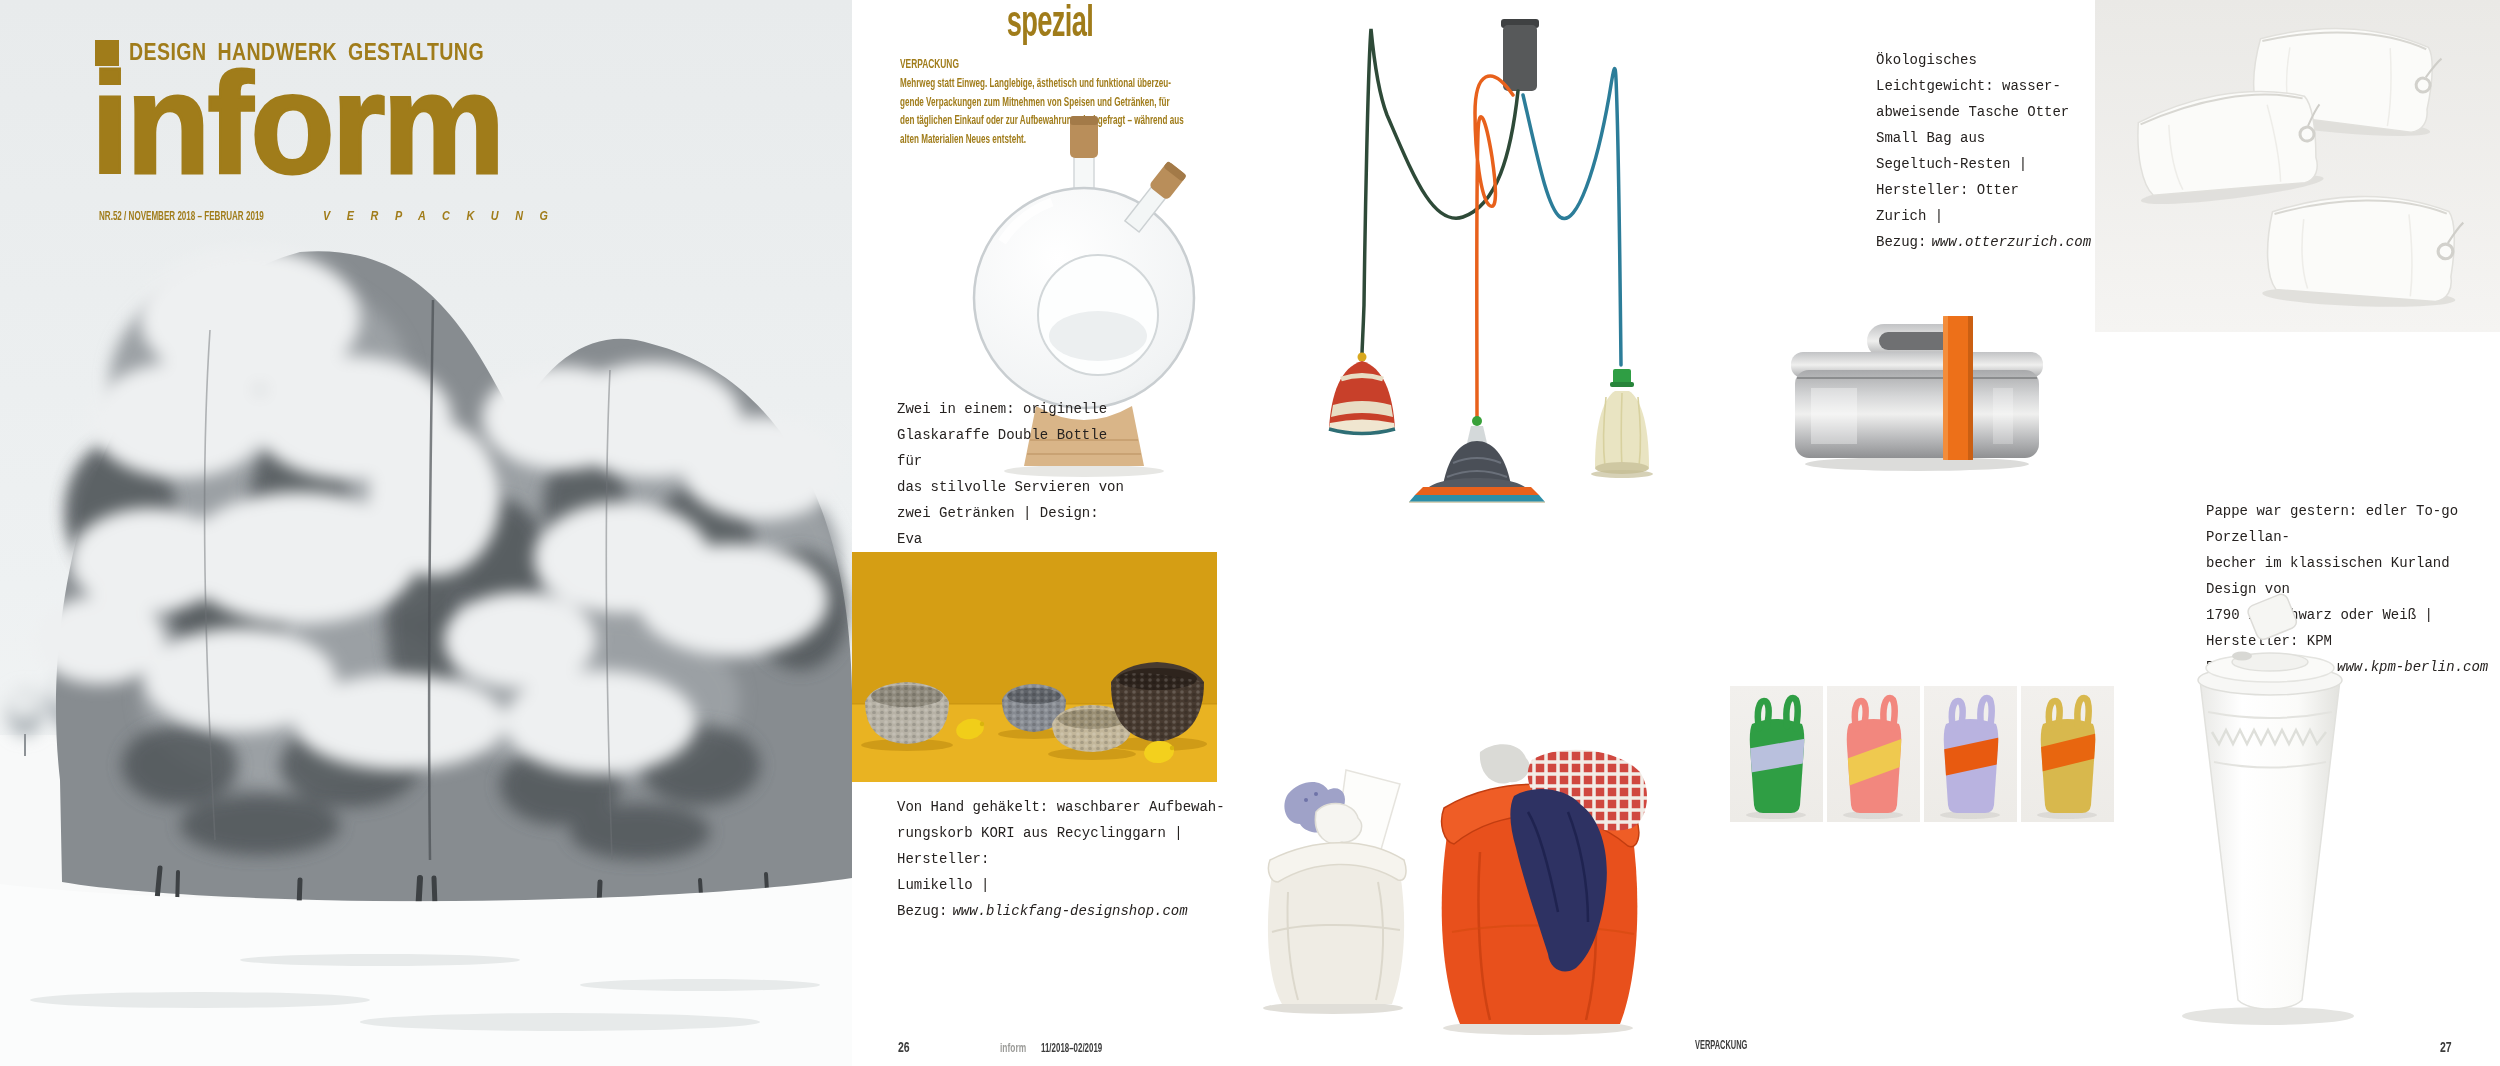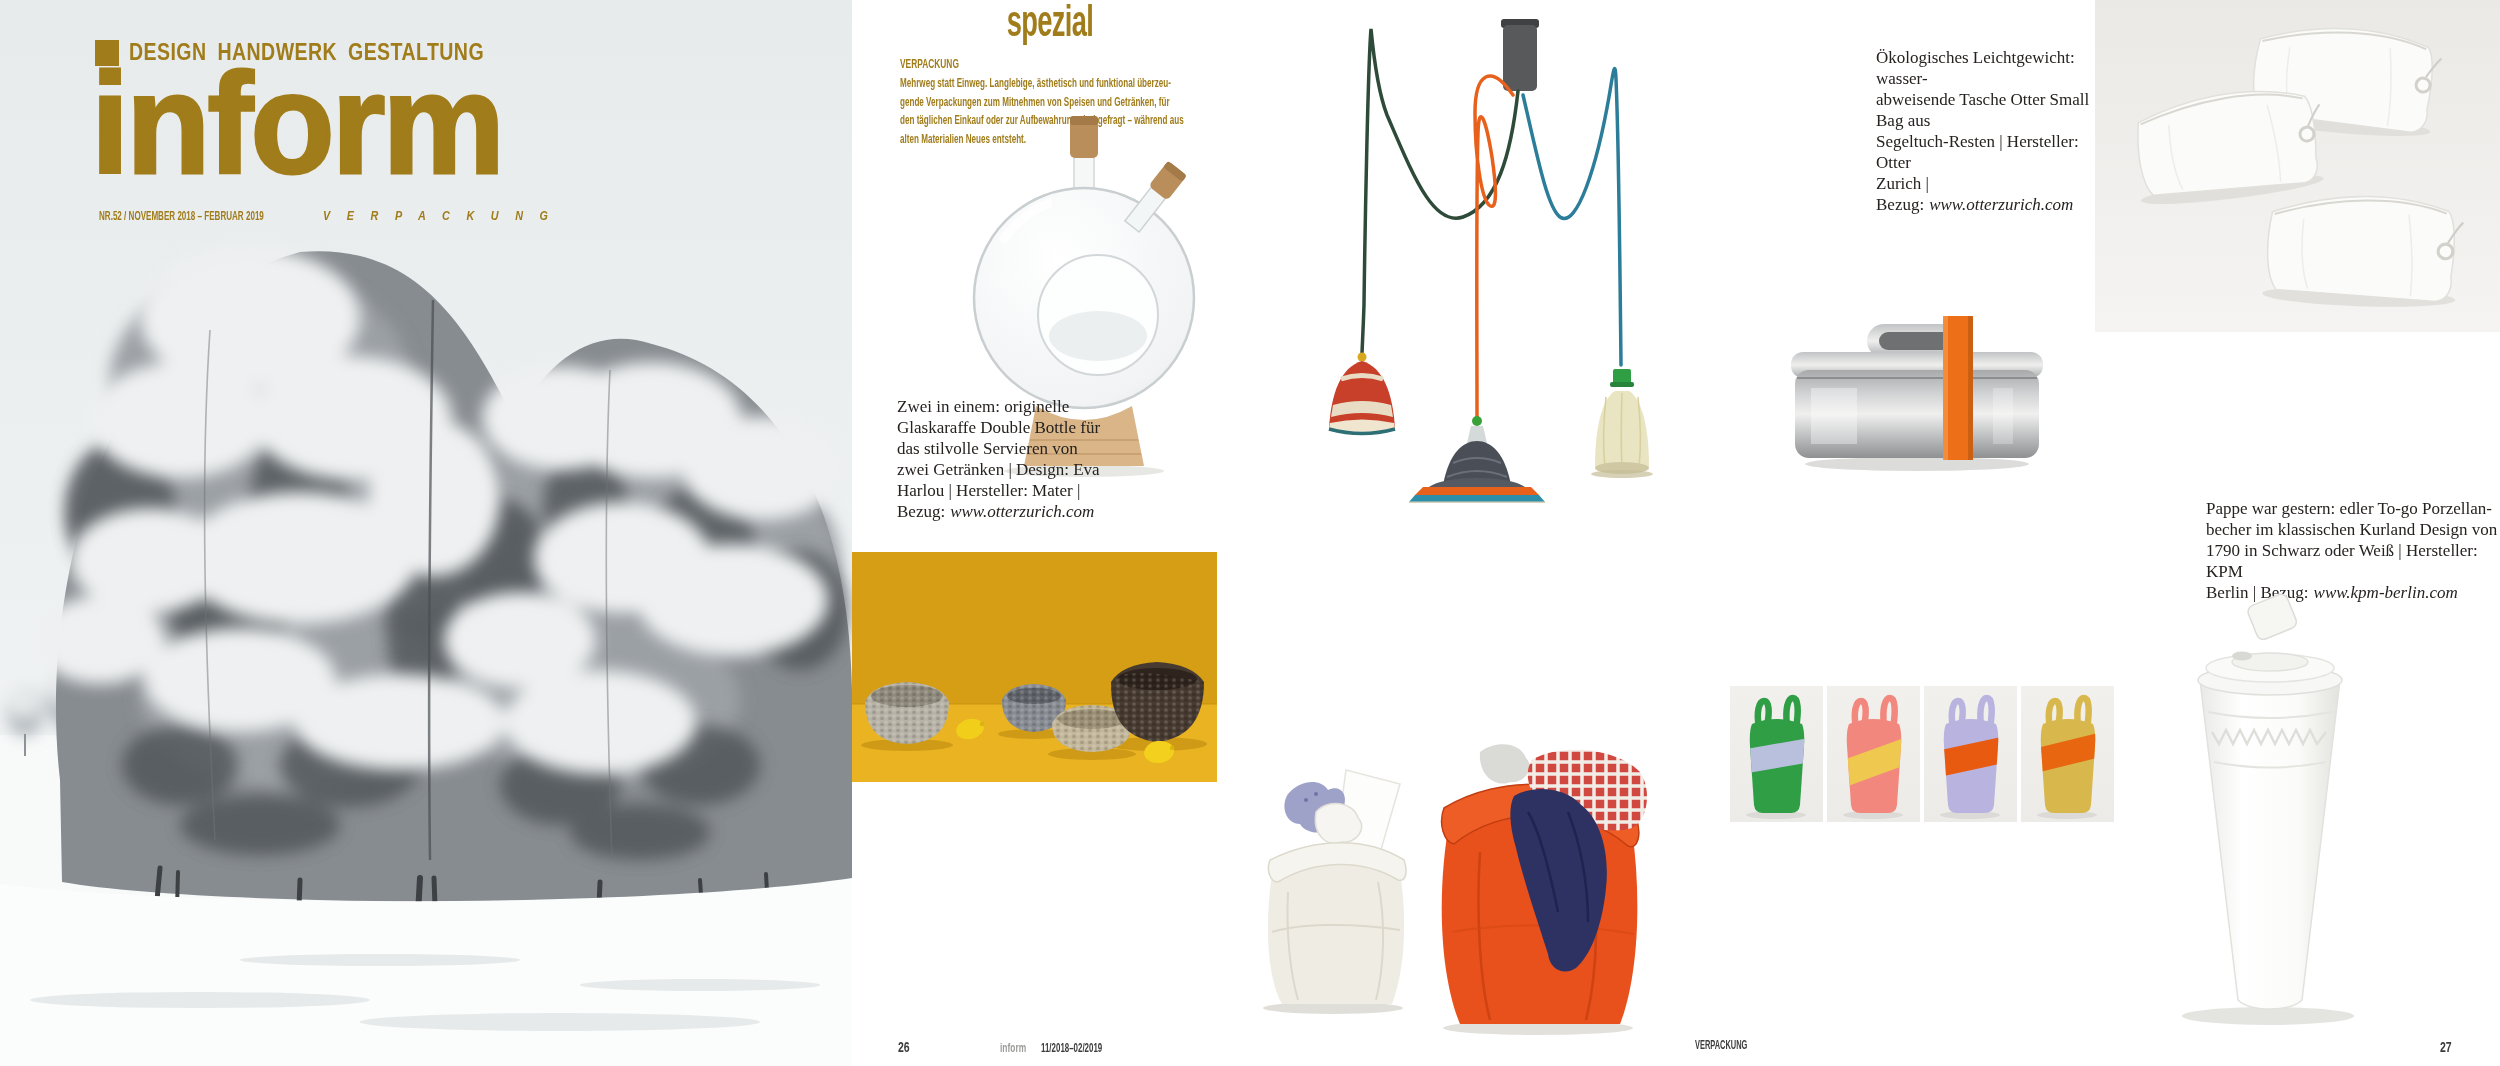--- a/index.html
+++ b/index.html
@@ -32,22 +32,22 @@
   .special-heading{position:absolute;left:900px;top:-4px;width:300px;text-align:center;
                    color:var(--accent);font-size:44px;font-weight:700;letter-spacing:-1px;
                    transform:scaleX(.62);transform-origin:center top;white-space:nowrap}
   .kicker{position:absolute;left:900px;top:56px;color:var(--accent);font-size:13.5px;font-weight:700;
           transform:scaleX(.62);transform-origin:left top;white-space:nowrap}
   .intro{position:absolute;left:900px;top:74px;width:545px;color:var(--accent);
          font-size:13.5px;font-weight:700;line-height:18.5px;white-space:pre-line;
          transform:scaleX(.6);transform-origin:left top}
 
   
-  .caption{position:absolute;font-family:Liberation Serif, serif;color:var(--caption_ink);
-           font-size:17px;line-height:21px;white-space:pre-line}
+  .caption{position:absolute;font-family:Liberation Mono, monospace;color:var(--caption_ink);
+           font-size:14px;line-height:26px;white-space:pre-line}
   .caption .url{font-style:italic;margin-left:5px;white-space:nowrap}
 
   
   .foot{position:absolute;color:var(--footer_ink);font-weight:700;white-space:nowrap;
         transform-origin:left top}
   .pageno{font-size:14px;transform:scaleX(.75)}
   .foot-mag{color:var(--footer_muted);font-size:12px;transform:scaleX(.7)}
   .foot-issue{font-size:12px;transform:scaleX(.66)}
   .foot-section{font-size:12px;transform:scaleX(.62)}
 
@@ -383,20 +383,23 @@
         <path d="M259,130 Q258,185 305,190 Q352,185 352,130 Q270,112 259,130 Z" fill="url(#weave)"></path>
       </g>
       <g>
         <ellipse cx="118" cy="177" rx="14" ry="10" fill="#f1ce19" transform="rotate(-14 118 177)"></ellipse>
         <circle cx="130" cy="172" r="2.2" fill="#d9b40e"></circle>
         <ellipse cx="307" cy="200" rx="15" ry="11" fill="#f3d01d" transform="rotate(-8 307 200)"></ellipse>
         <circle cx="320" cy="196" r="2.2" fill="#d9b40e"></circle>
       </g>
     </svg>
   </figure>
+  <p class="caption" style="left:897px;top:794px;width:330px"><span>Von Hand gehäkelt: waschbarer Aufbewah-
+rungskorb KORI aus Recyclinggarn | Hersteller:
+Lumikello | Bezug:</span><i class="url">www.blickfang-designshop.com</i></p>
 
   <figure class="fig" style="left:1228px;top:732px;width:435px;height:315px">
     <svg viewBox="0 0 435 315">
       <defs>
         <pattern id="check" width="12" height="12" patternUnits="userSpaceOnUse">
           <rect width="12" height="12" fill="#d04840"></rect>
           <path d="M0,6 H12 M6,0 V12" stroke="#f2ece6" stroke-width="3.5"></path>
         </pattern>
       </defs>
 

